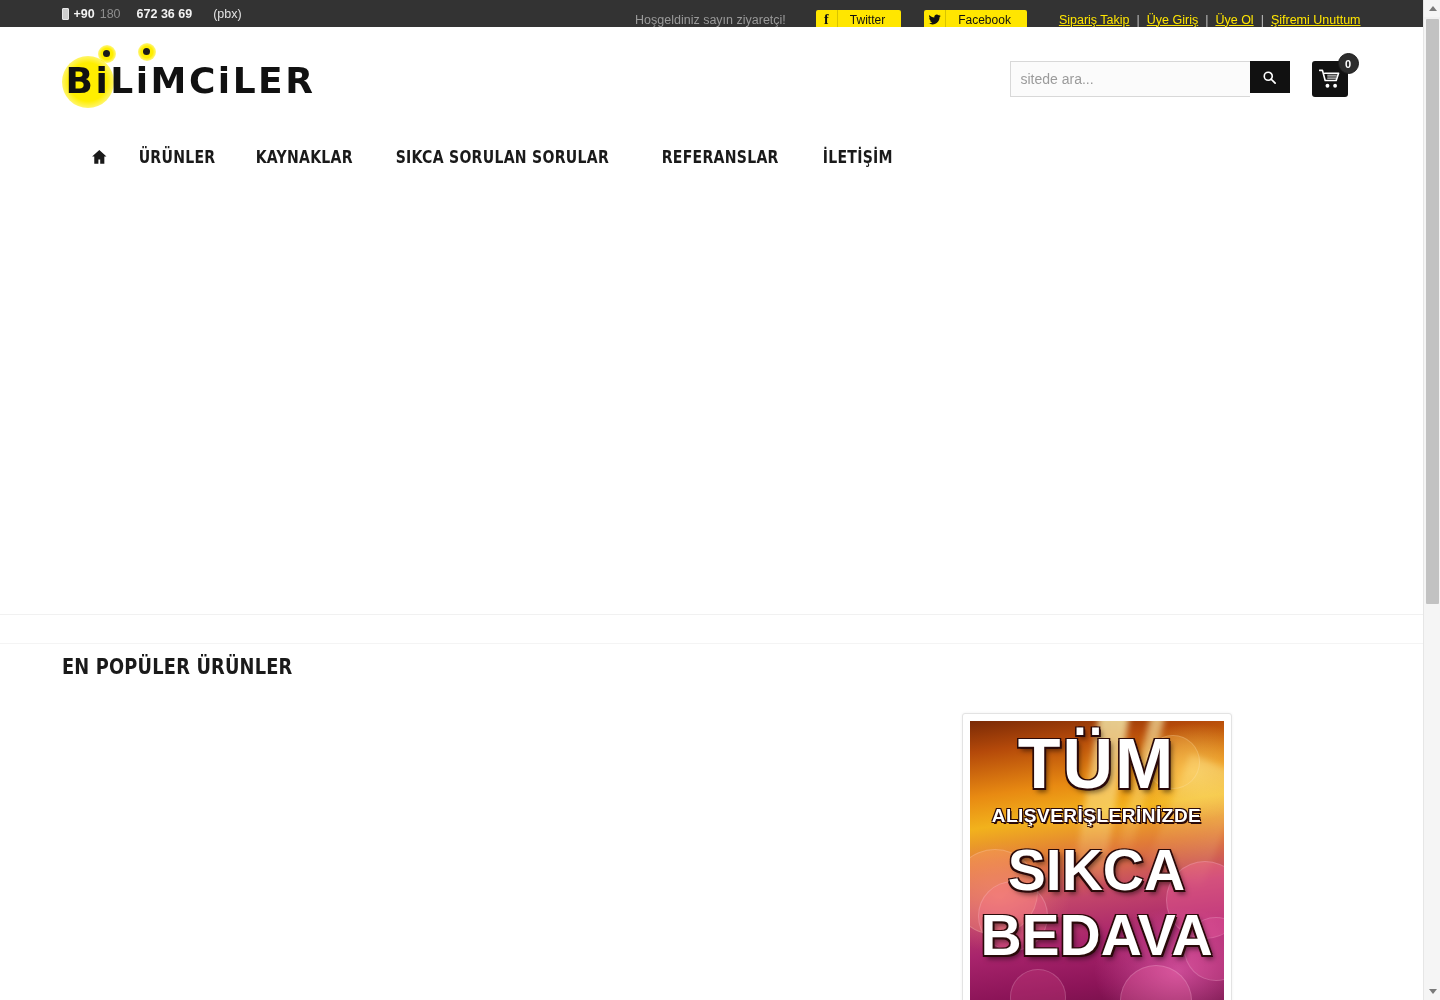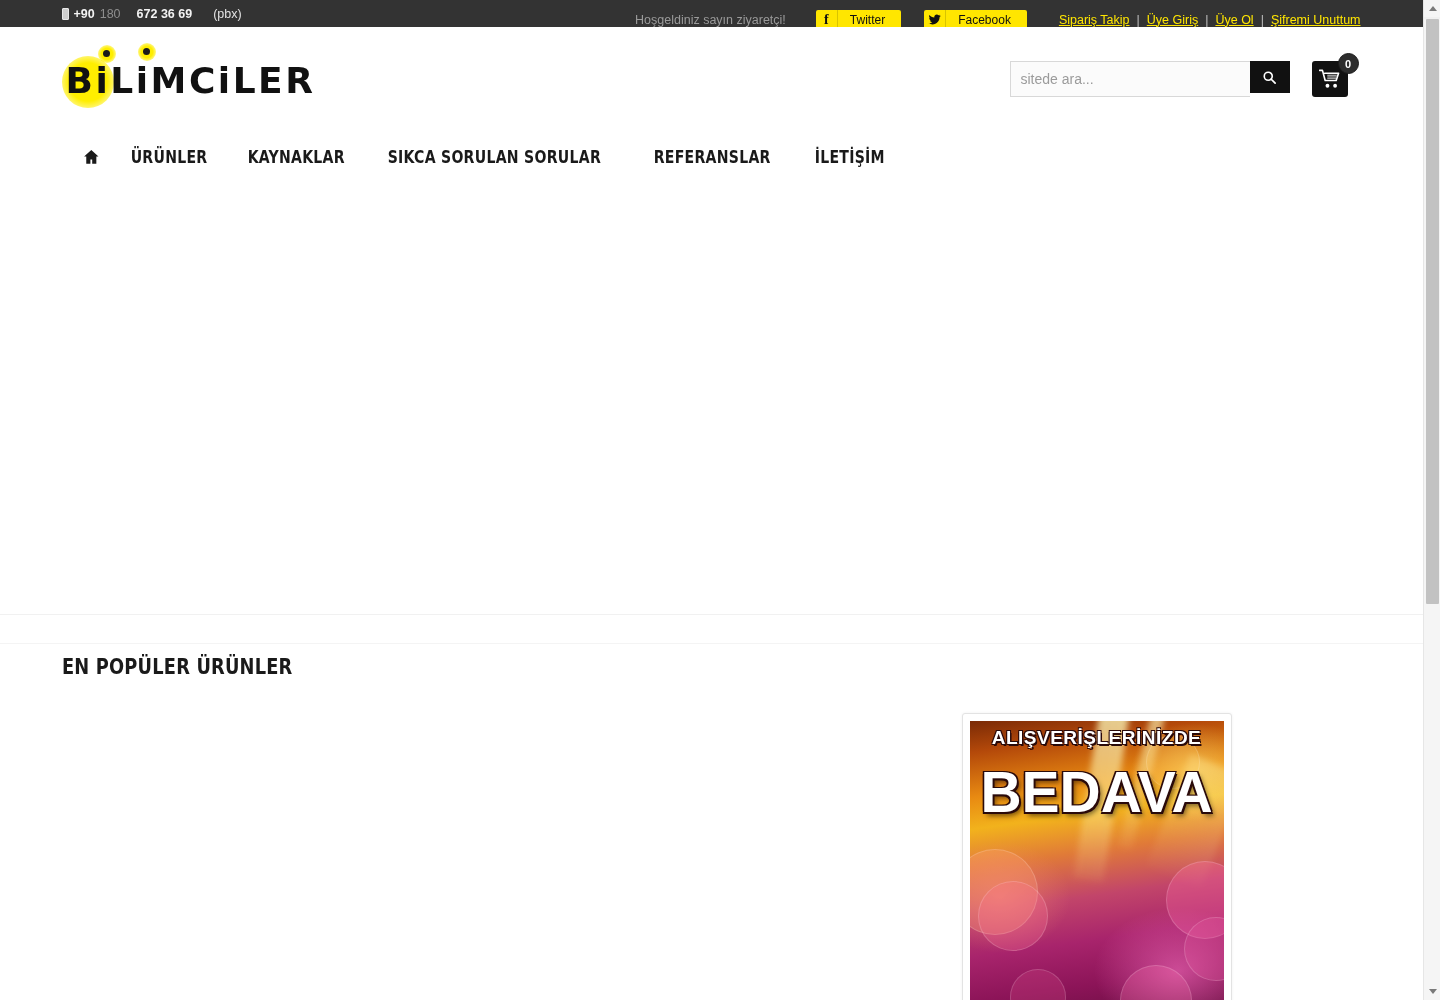--- a/index.html
+++ b/index.html
@@ -229,21 +229,21 @@
     color: #ffffff;
     font-size: 11px;
     font-weight: bold;
     display: flex; align-items: center; justify-content: center;
     border: 1px solid #1a1a1a;
   }
 
   
   .nav {
     position: absolute;
-    left: 4px; top: 130px;
+    left: 12px; top: 130px;
     width: 1423px; height: 54px;
     background: #ffffff;
   }
   .nav-inner {
     width: 1300px; margin: 0 auto;
     height: 54px;
     display: flex; align-items: center;
     padding-left: 0px;
   }
   .nav-item {
@@ -562,22 +562,24 @@
             <div class="promo-streak s3"></div>
             <div class="promo-bokeh pb6"></div>
             <div class="promo-bokeh pb1"></div>
             <div class="promo-bokeh pb2"></div>
             <div class="promo-bokeh pb3"></div>
             <div class="promo-bokeh pb4"></div>
             <div class="promo-bokeh pb5"></div>
             <div class="promo-bokeh pb7"></div>
 
             <div class="promo-text">
+              <div class="promo-l1">TÜM</div>
               <div class="promo-l2">ALIŞVERİŞLERİNİZDE</div>
-              <div class="promo-l3">BEDAVA</div>
+              <div class="promo-l3">SIKCA</div>
+              <div class="promo-l4">BEDAVA</div>
             </div>
           </div>
         </div>
 
       </div>
     </div>
 
   </div>
 
   <div id="scrollbar">

